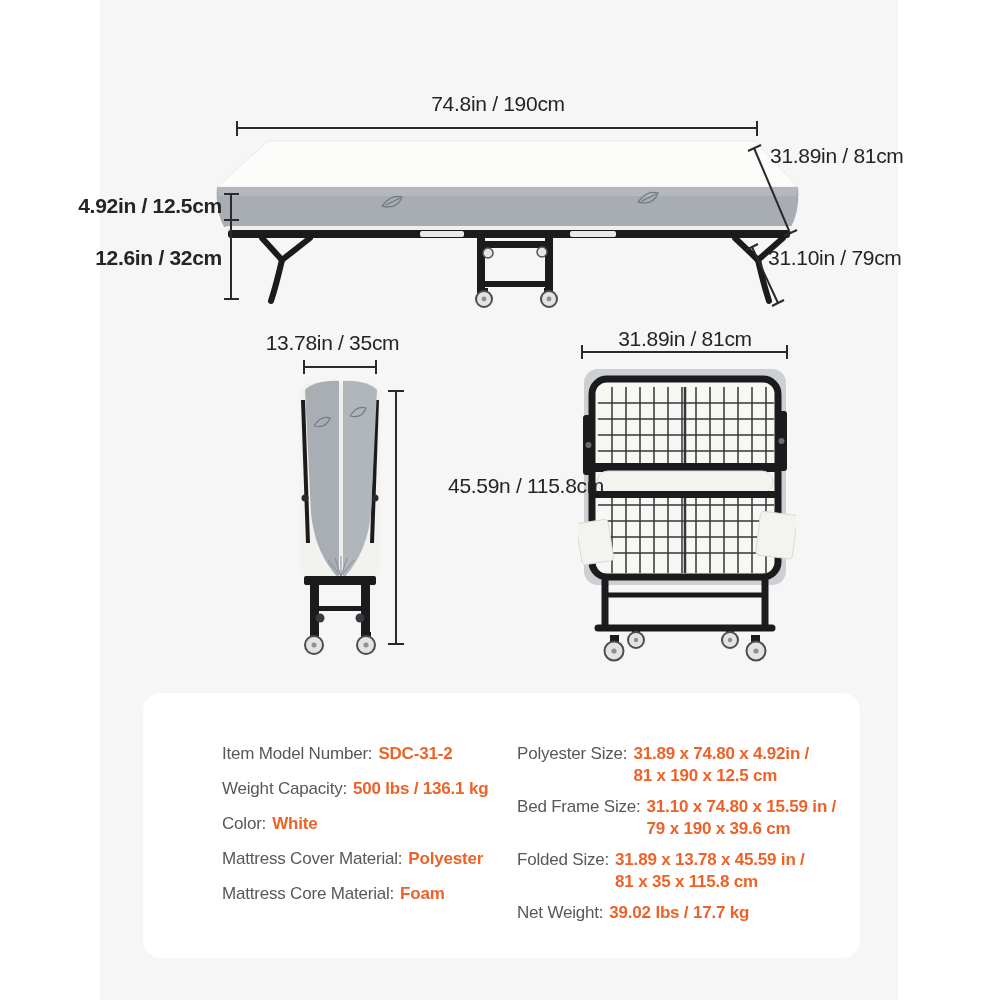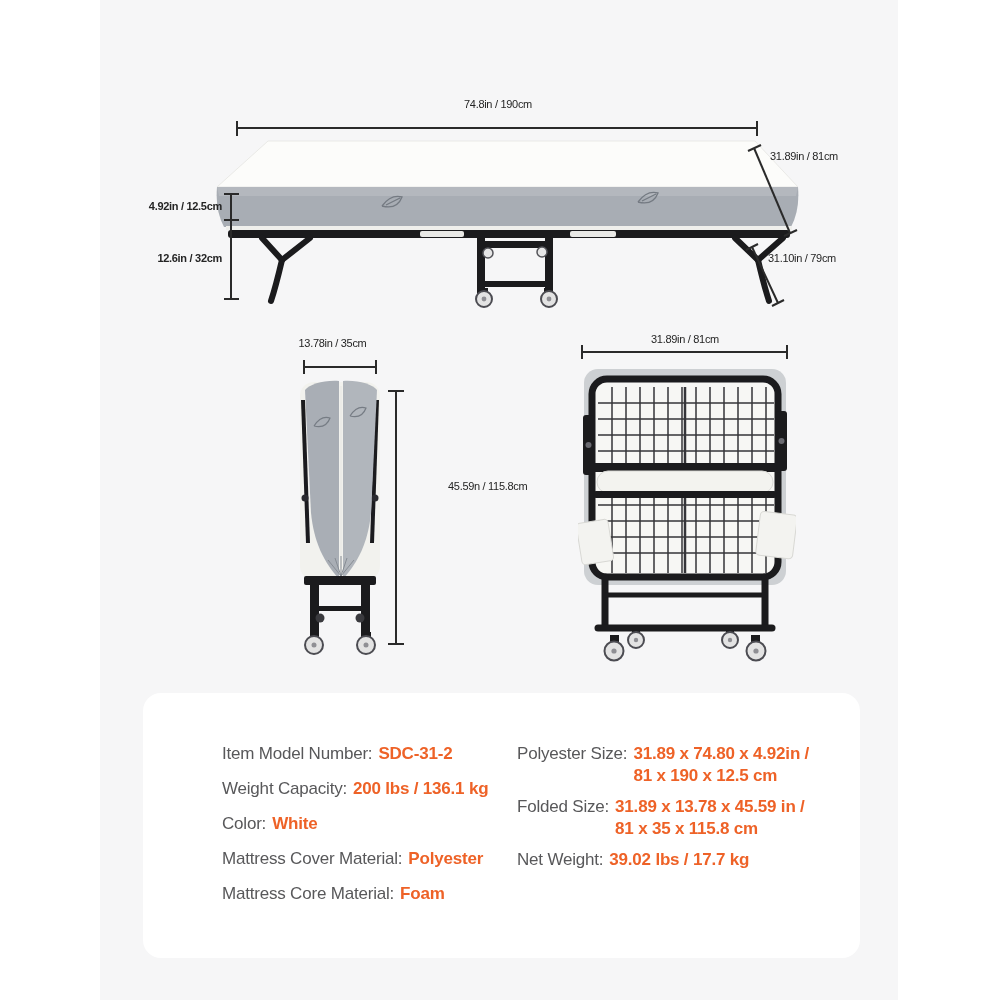--- a/index.html
+++ b/index.html
@@ -7,21 +7,21 @@
     position:relative; width:1000px; height:1000px; overflow:hidden;
     background:#ffffff; font-family:"Liberation Sans", sans-serif;
     -webkit-font-smoothing:antialiased;
   }
   .canvas {
     position:absolute; left:100px; top:0; width:798px; height:1000px;
     background:#f6f6f7;
   }
   svg { position:absolute; display:block; }
   .dim-label {
-    position:absolute; font-size:11px; font-weight:normal; color:#242424;
+    position:absolute; font-size:21px; font-weight:normal; color:#242424;
     letter-spacing:-0.3px; white-space:nowrap; line-height:20px;
   }
   .dim-label.center { text-align:center; }
   .dim-label.right { text-align:right;font-weight:bold; }
   .spec-panel {
     position:absolute; left:143px; top:693px; width:717px; height:265px;
     background:#ffffff; border-radius:18px;
   }
   .spec-col { position:absolute; font-size:17px; letter-spacing:-0.2px;margin-left:32px; }
   .spec-col-left  { left:47px;  top:50px; }
@@ -252,21 +252,21 @@
 
   <div class="spec-panel">
 
     <div class="spec-col spec-col-left">
       <div class="spec-row">
         <span class="spec-label">Item Model Number:</span>
         <span class="spec-value">SDC-31-2</span>
       </div>
       <div class="spec-row">
         <span class="spec-label">Weight Capacity:</span>
-        <span class="spec-value">200 lbs / 136.1 kg</span>
+        <span class="spec-value">500 lbs / 136.1 kg</span>
       </div>
       <div class="spec-row">
         <span class="spec-label">Color:</span>
         <span class="spec-value">White</span>
       </div>
       <div class="spec-row">
         <span class="spec-label">Mattress Cover Material:</span>
         <span class="spec-value">Polyester</span>
       </div>
       <div class="spec-row">
@@ -277,20 +277,27 @@
 
     <div class="spec-col spec-col-right">
       <div class="spec-row2">
         <span class="spec-label">Polyester Size:</span>
         <span class="val-block">
           <div class="val-line">31.89 x 74.80 x 4.92in /</div>
           <div class="val-line">81 x 190 x 12.5 cm</div>
         </span>
       </div>
       <div class="spec-row2">
+        <span class="spec-label">Bed Frame Size:</span>
+        <span class="val-block">
+          <div class="val-line">31.10 x 74.80 x 15.59 in /</div>
+          <div class="val-line">79 x 190 x 39.6 cm</div>
+        </span>
+      </div>
+      <div class="spec-row2">
         <span class="spec-label">Folded Size:</span>
         <span class="val-block">
           <div class="val-line">31.89 x 13.78 x 45.59 in /</div>
           <div class="val-line">81 x 35 x 115.8 cm</div>
         </span>
       </div>
       <div class="spec-row2">
         <span class="spec-label">Net Weight:</span>
         <span class="val-block">
           <div class="val-line">39.02 lbs / 17.7 kg</div>

